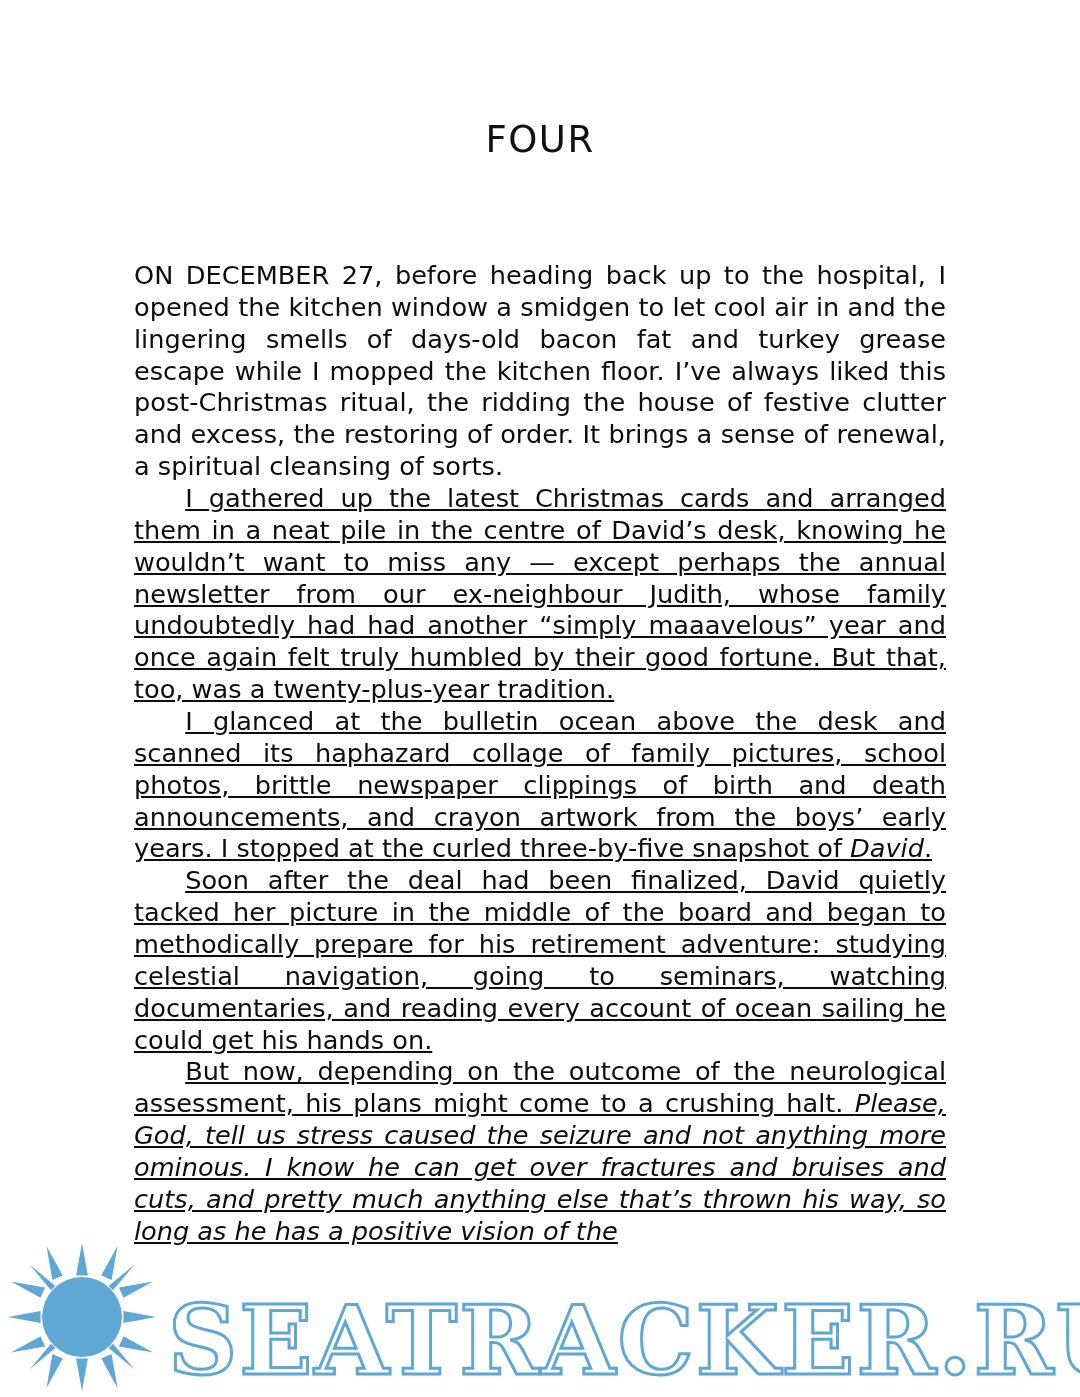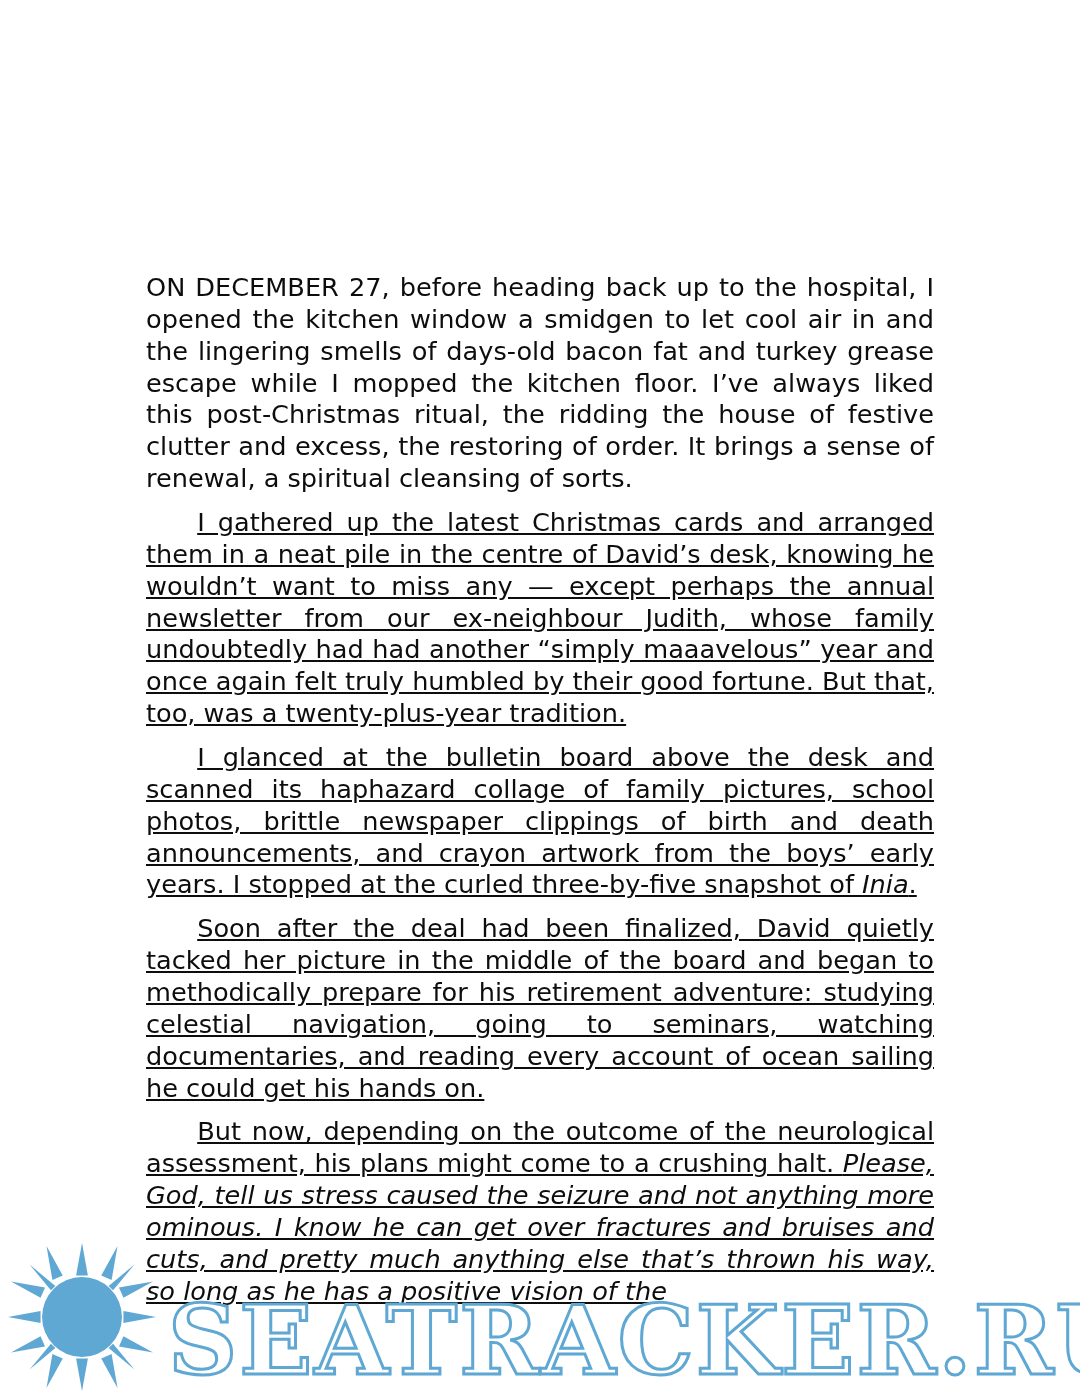--- a/index.html
+++ b/index.html
@@ -35,21 +35,21 @@
     position: absolute;
     top: 260px;
     left: 134px;
     width: 812px;
     font-size: 25.6px;
     line-height: 1.245;
     text-align: justify;
     text-justify: inter-word;
   }
   .body-text p {
-    margin: 12px;
+    margin: 0;
   }
   .body-text p.indent {
     text-indent: 2em;
     text-decoration: underline;
   }
   .body-text p.smallcaps-open {
     text-indent: 0;
   }
   .italic {
     font-style: italic;
@@ -86,28 +86,29 @@
     text-shadow: 0 0 0 #5fa8d3;
     line-height: 1;
     white-space: nowrap;
   }
 </style>
 </head>
 <body>
 
 <div class="page">
 
+  <div class="chapter-title">FOUR</div>
 
   <div class="body-text">
 
     <p class="smallcaps-open">ON DECEMBER 27, before heading back up to the hospital, I opened the kitchen window a smidgen to let cool air in and the lingering smells of days-old bacon fat and turkey grease escape while I mopped the kitchen floor. I’ve always liked this post-Christmas ritual, the ridding the house of festive clutter and excess, the restoring of order. It brings a sense of renewal, a spiritual cleansing of sorts.</p>
 
     <p class="indent">I gathered up the latest Christmas cards and arranged them in a neat pile in the centre of David’s desk, knowing he wouldn’t want to miss any — except perhaps the annual newsletter from our ex-neighbour Judith, whose family undoubtedly had had another “simply maaavelous” year and once again felt truly humbled by their good fortune. But that, too, was a twenty-plus-year tradition.</p>
 
-    <p class="indent"><span>I glanced at the bulletin board above the desk and scanned its haphazard collage of family pictures, school photos, brittle newspaper clippings of birth and death announcements, and crayon artwork from the boys’ early years. I stopped at the curled three-by-five snapshot of </span><span class="italic">Inia</span><span>.</span></p>
+    <p class="indent"><span>I glanced at the bulletin ocean above the desk and scanned its haphazard collage of family pictures, school photos, brittle newspaper clippings of birth and death announcements, and crayon artwork from the boys’ early years. I stopped at the curled three-by-five snapshot of </span><span class="italic">David</span><span>.</span></p>
 
     <p class="indent">Soon after the deal had been finalized, David quietly tacked her picture in the middle of the board and began to methodically prepare for his retirement adventure: studying celestial navigation, going to seminars, watching documentaries, and reading every account of ocean sailing he could get his hands on.</p>
 
     <p class="indent"><span>But now, depending on the outcome of the neurological assessment, his plans might come to a crushing halt. </span><span class="thoughts">Please, God, tell us stress caused the seizure and not anything more ominous. I know he can get over fractures and bruises and cuts, and pretty much anything else that’s thrown his way, so long as he has a positive vision of the</span></p>
 
   </div>
 
   <div class="watermark">
     <svg class="wm-sun" viewBox="0 0 100 100">
       <g fill="#5fa8d3">

